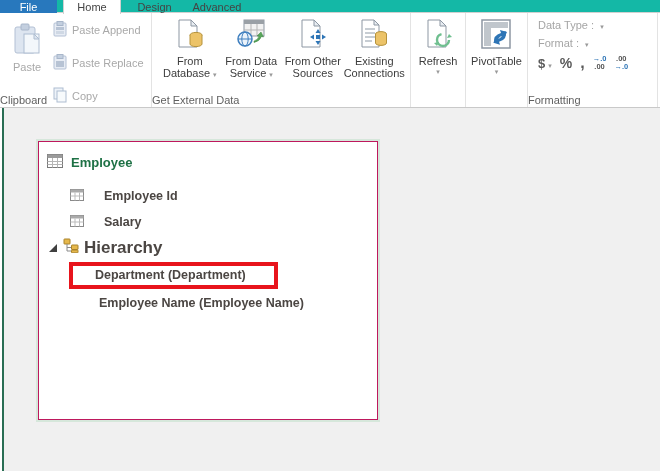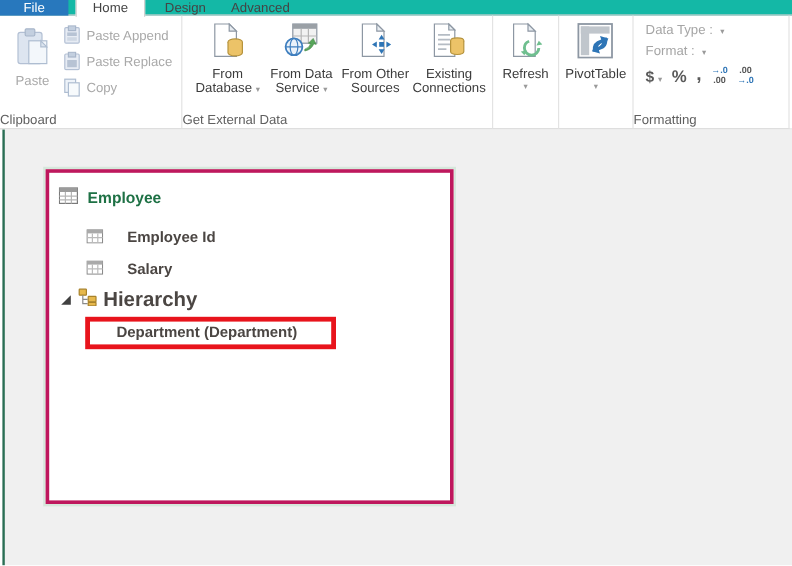--- a/index.html
+++ b/index.html
@@ -26,21 +26,21 @@
           font-size:11px; line-height:12px; color:#3c3c3c; cursor:pointer; padding-top:4px; }
   .rbtn .icon { margin-bottom:4px; }
   .caret { font-size:7px; color:#9a9a9a; line-height:7px; margin-top:1px; }
   .inline-caret { font-size:7px; color:#9a9a9a; margin-left:3px; }
   .disabled, .disabled * { color:#a9a9a9 !important; cursor:default; }
 
   
   .g-clipboard { width:152px; display:flex; }
   .paste-big { width:50px; padding-top:8px; }
   .small-btns { display:flex; flex-direction:column; justify-content:flex-start;
-                padding-top:6px; gap:4px; }
+                padding-top:6px; gap:15px; }
   .sbtn { display:flex; align-items:center; gap:4px; font-size:11px; color:#a9a9a9;
           height:18px; cursor:default; }
 
   
   .g-external { width:259px; display:flex; justify-content:space-between; padding:2px 5px 15px 7px; }
   .g-external .rbtn { width:62px; }
 
   .g-refresh { width:55px; display:flex; justify-content:center; }
   .g-pivot { width:62px; display:flex; justify-content:center; }
 
@@ -58,21 +58,21 @@
 
   .spacer-right { flex:1; background:#fff; }
 
   
   .canvas { position:relative; height:363px; background:#fff; }
   .canvas-gray { position:absolute; left:4px; right:0; top:0; bottom:0; background:#f0f0f0; }
   .pane-line { position:absolute; left:2px; top:0; bottom:0; width:2px; background:#2a6e54; }
 
   
   .card { position:absolute; left:38px; top:33px; width:340px; height:279px;
-          background:#fff; border:3px solid #be185d;
+          background:#fff; border:1px solid #be185d;
           box-shadow:0 0 0 2px rgba(166,215,180,0.35); }
   .card-title { display:flex; align-items:center; gap:8px; margin:12px 0 12px 8px;
                 font-size:13px; font-weight:bold; color:#1e7145; }
   .field-row { display:flex; align-items:center; gap:20px; height:26px; margin-left:31px;
                font-size:12.5px; font-weight:bold; color:#4b4643; }
   .hier-row { display:flex; align-items:center; gap:5px; height:26px; margin-left:9px;
               font-size:17px; font-weight:bold; color:#4b4643; }
   .red-box { display:inline-block; margin-left:30px; margin-top:1px;
              border:4px solid #e8141c; padding:2px 28px 3px 22px;
              font-size:12.5px; font-weight:bold; color:#4b4643; }
@@ -326,14 +326,15 @@
           <rect x="8.5" y="7" width="6.5" height="4.5" rx="0.5" fill="#e6b84c" stroke="#a8822a"></rect>
           <rect x="8.5" y="12" width="6.5" height="2.8" rx="0.5" fill="#e6b84c" stroke="#a8822a"></rect>
         </svg>
       </span>
       <span>Hierarchy</span>
     </div>
 
     <div class="red-box">
       <span>Department (Department)</span>
     </div>
+    <div class="child2">Employee Name (Employee Name)</div>
   </div>
 </div>
 
 </body></html>

